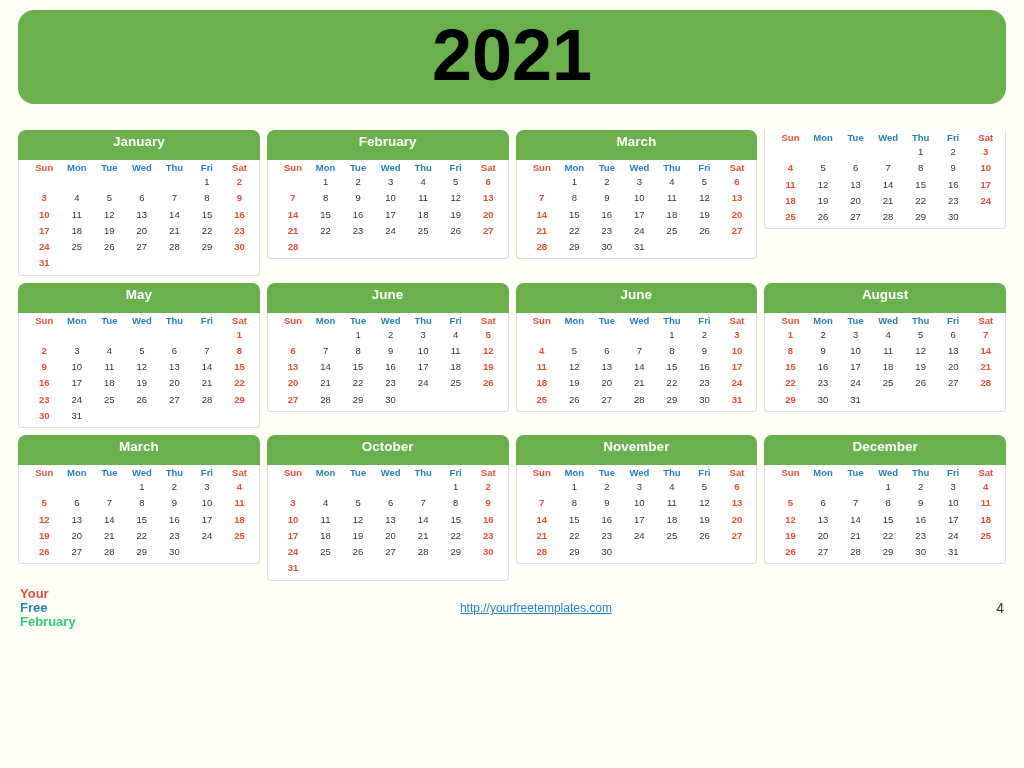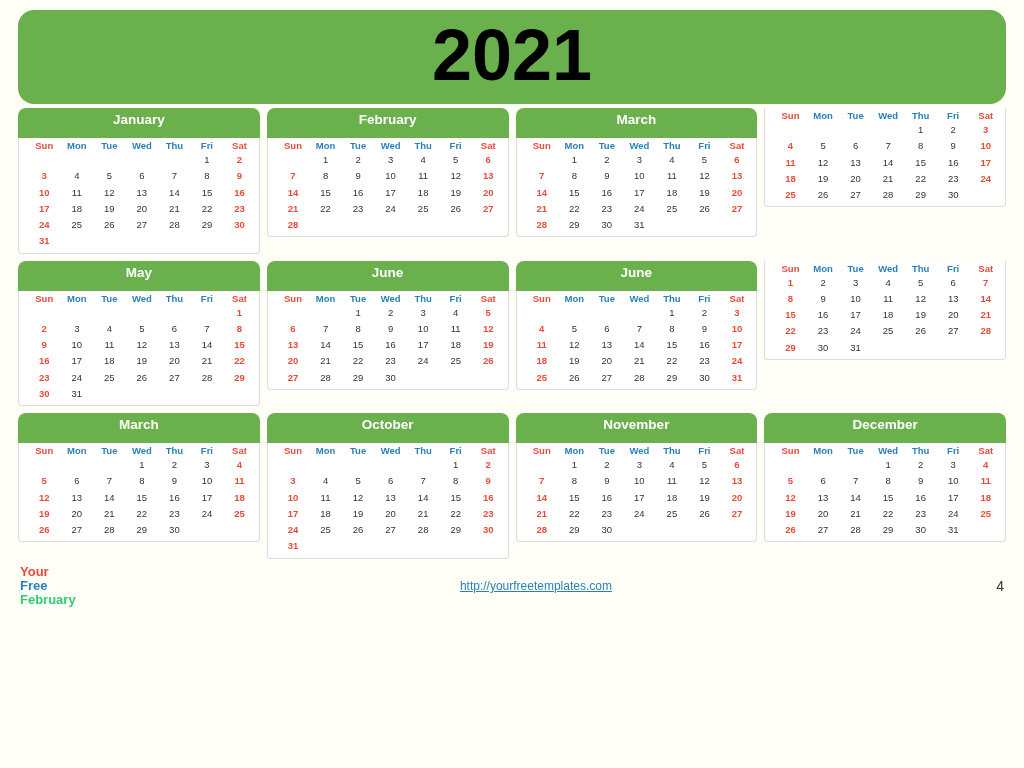--- a/index.html
+++ b/index.html
@@ -12,21 +12,21 @@
       padding: 10px 18px 8px 18px;
     }
     .year-header {
       background: #6ab04c;
       border-radius: 16px;
       text-align: center;
       font-size: 72px;
       font-weight: bold;
       color: #000;
       padding: 4px 0 8px 0;
-      margin-bottom: 4px;
+      margin-bottom: 26px;
     }
     .calendars-grid {
       display: grid;
       grid-template-columns: repeat(4, 1fr);
       gap: 7px;
     }
     .month-block {
       border: none;
     }
     .month-header {
@@ -462,20 +462,21 @@
           <span class="day weekday">26</span>
           <span class="day weekday">27</span>
           <span class="day weekday">28</span>
           <span class="day weekday">29</span>
           <span class="day weekday">30</span>
           <span class="day sat">31</span>
         </div>
       </div>
     </div>
     <div class="month-block">
+      <div class="month-header">August</div>
       <div class="month-body">
         <div class="days-header">
           <span class="sun">Sun</span>
           <span class="weekday">Mon</span>
           <span class="weekday">Tue</span>
           <span class="weekday">Wed</span>
           <span class="weekday">Thu</span>
           <span class="weekday">Fri</span>
           <span class="sat">Sat</span>
         </div>

